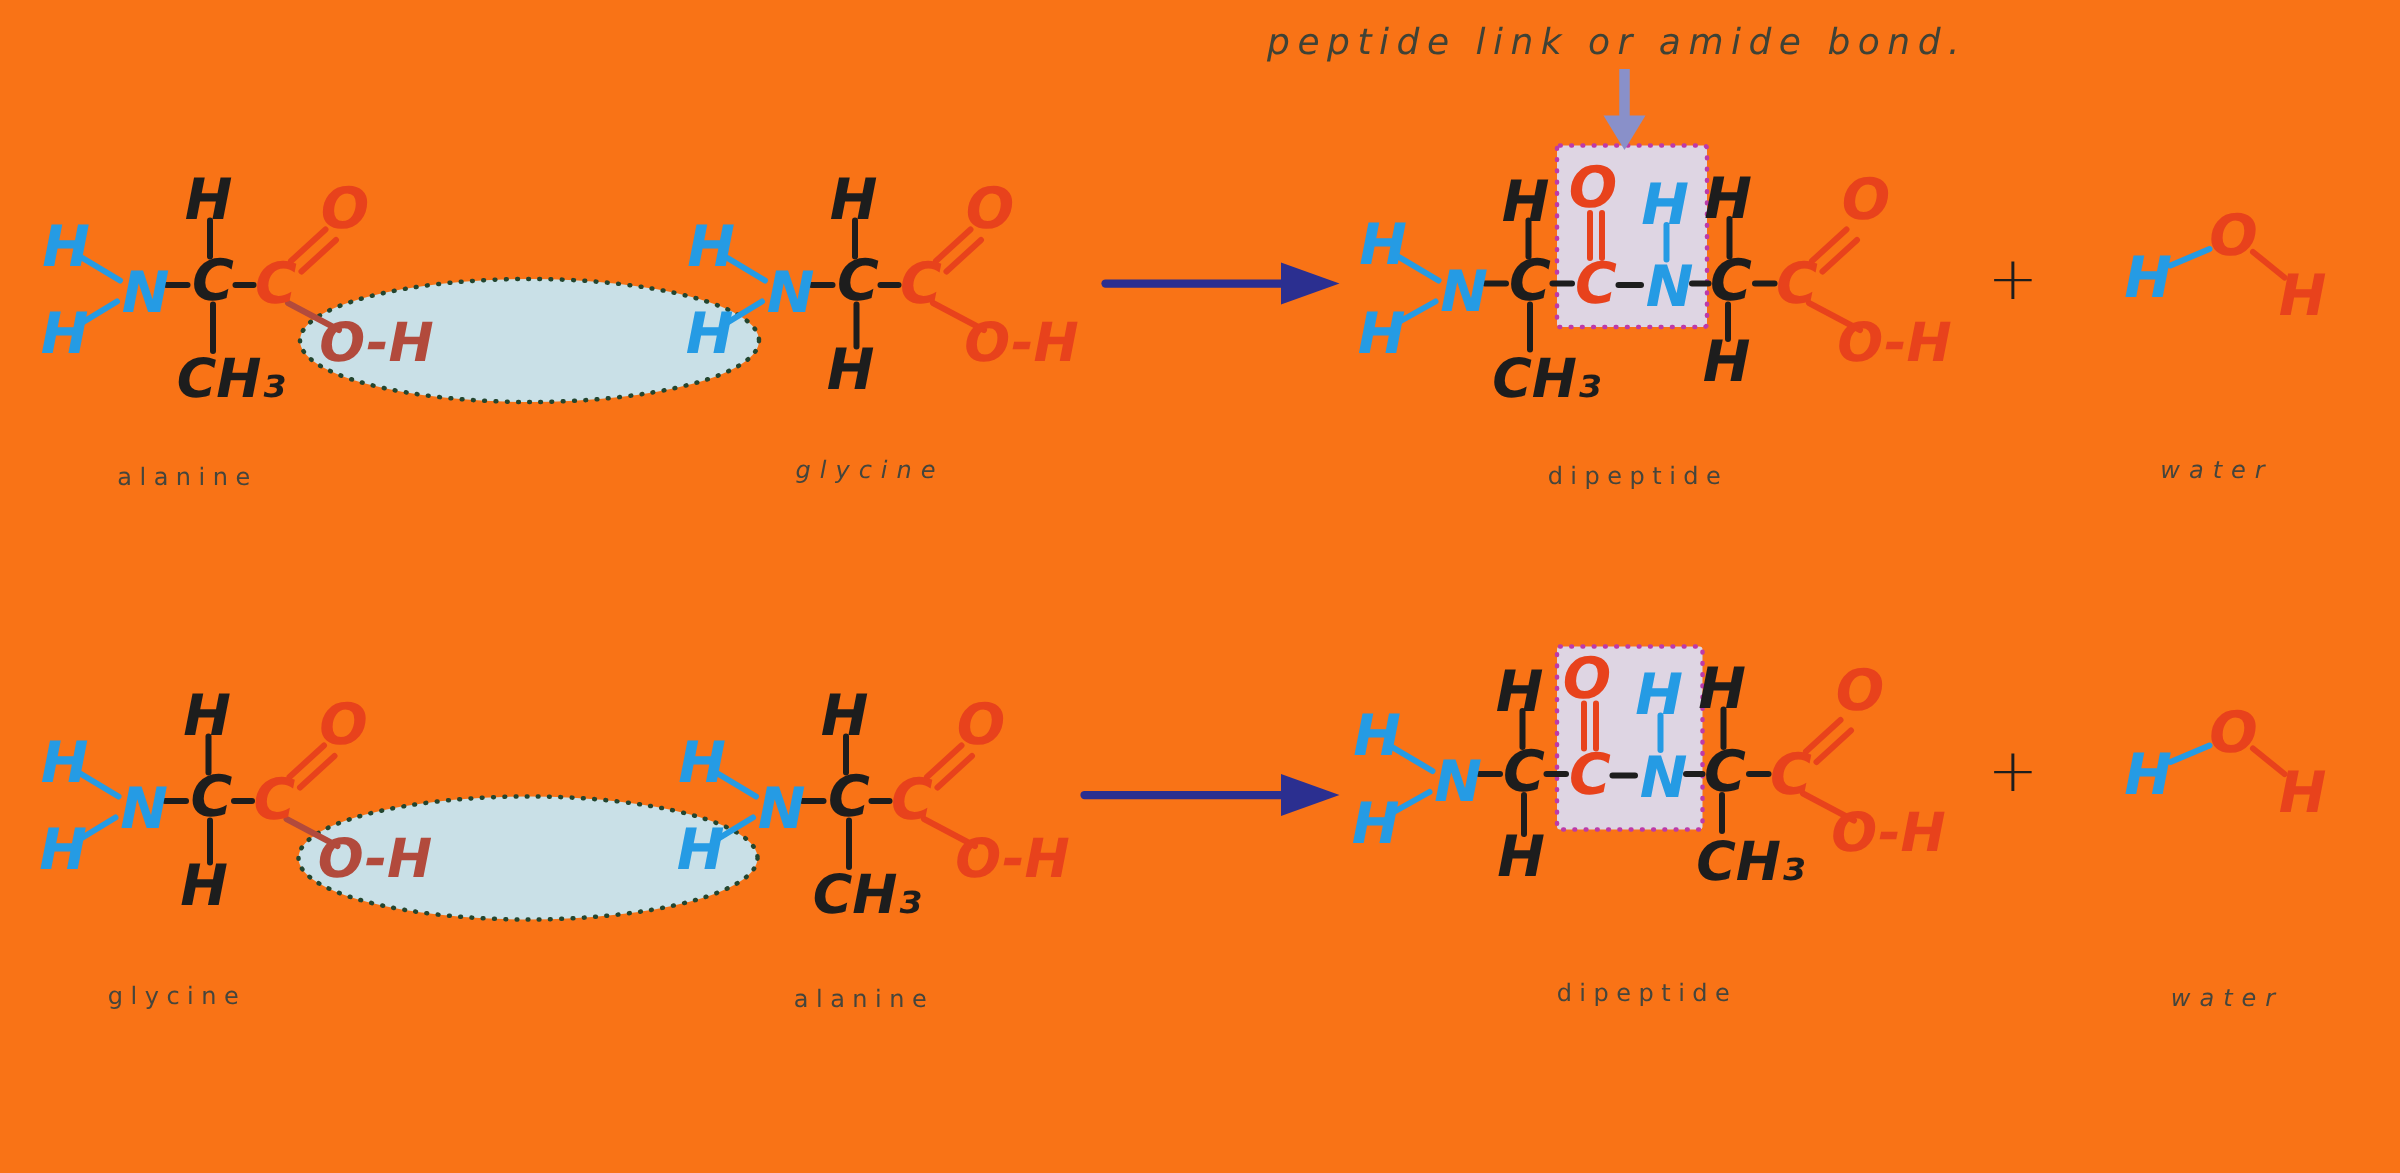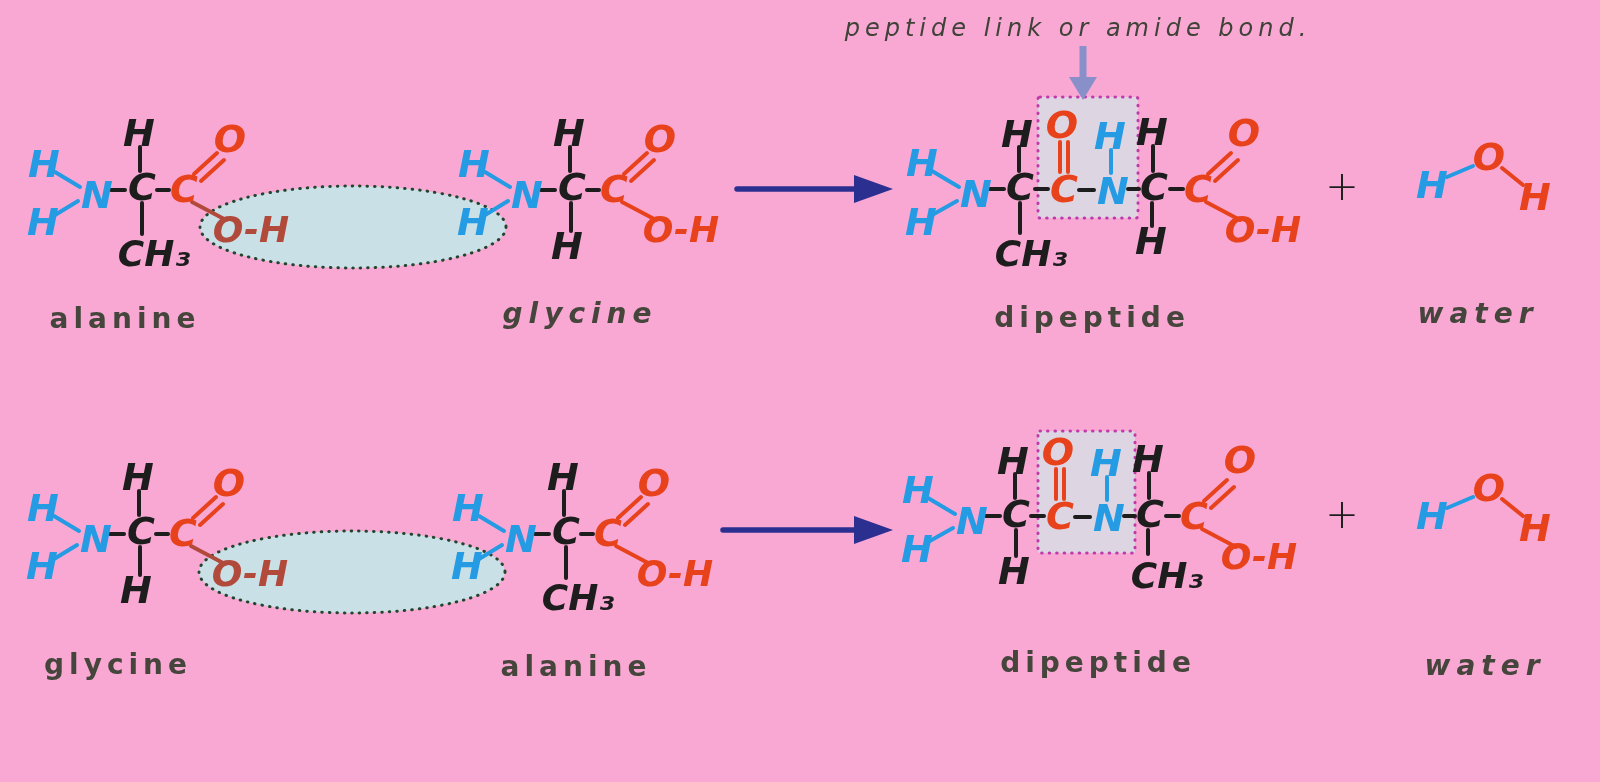--- a/index.html
+++ b/index.html
@@ -1,19 +1,19 @@
 <!DOCTYPE html>
 <html><head>
 <meta charset="utf-8">
 <style>
   html,body{margin:0;padding:0;}
   .canvas{
     position:relative;
     width:1600px;height:782px;
-    background:#f9a8d4;
+    background:#f97316;
     font-family:"DejaVu Sans", sans-serif;
     overflow:hidden;
   }
   svg{overflow:visible;}
   .bg{position:absolute;left:0;top:0;}
   .mol{position:absolute;}
   .atom{
     font-family:"DejaVu Sans", sans-serif;
     font-style:italic;font-weight:600;font-size:38px;
     text-anchor:middle;dominant-baseline:central;
@@ -28,21 +28,21 @@
   .rxn-head{fill:#2b2f90;}
   .ann-arrow{stroke:#8990c9;stroke-width:7;stroke-linecap:butt;}
   .ann-head{fill:#8990c9;}
   .annotation{
     position:absolute;left:1078px;top:14px;transform:translateX(-50%);
     white-space:nowrap;font-style:italic;font-size:24px;letter-spacing:5px;
     color:#3f4236;
   }
   .mol-label{
     position:absolute;transform:translate(-50%,-50%);
-    white-space:nowrap;font-size:28px;letter-spacing:5px;color:#45453c;font-weight:bold;
+    white-space:nowrap;font-size:16px;letter-spacing:5px;color:#45453c;
   }
   .mol-label.cursive{font-style:italic;letter-spacing:6px;}
   .plus{
     position:absolute;transform:translate(-50%,-50%);
     font-size:40px;font-weight:300;color:#1d1d1d;
   }
 </style>
 </head>
 <body>
 

